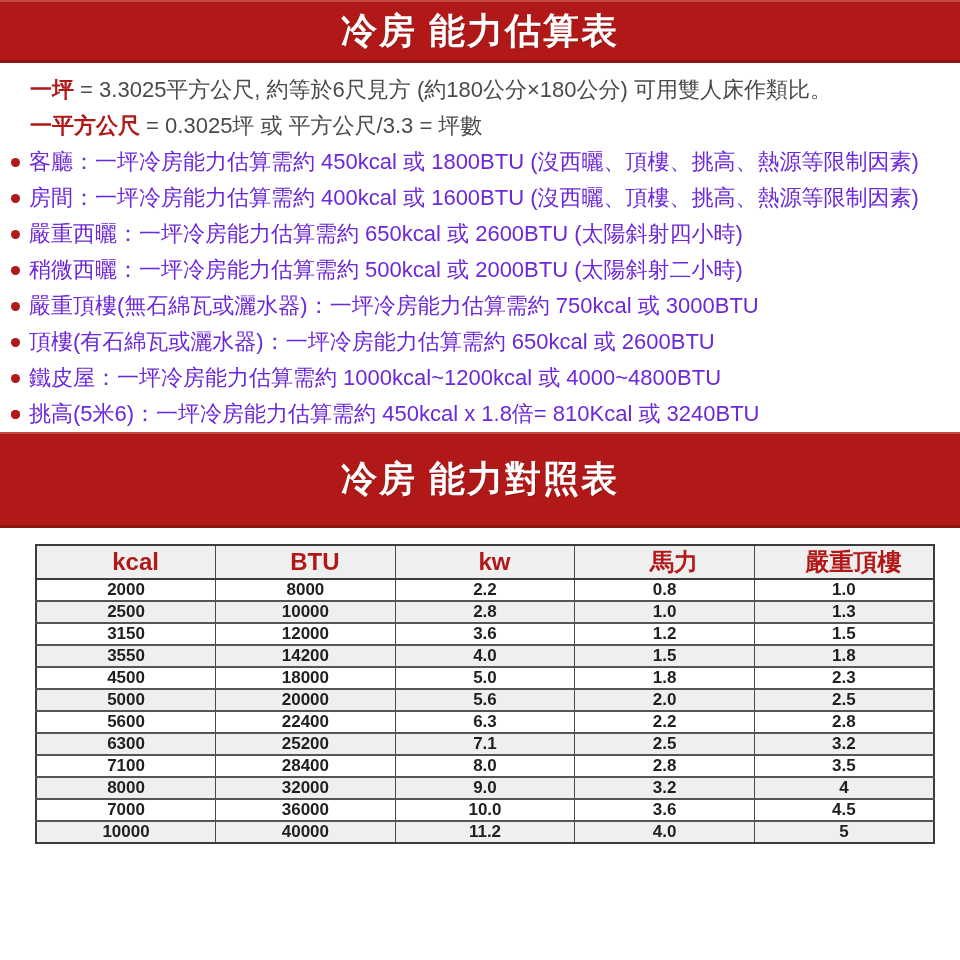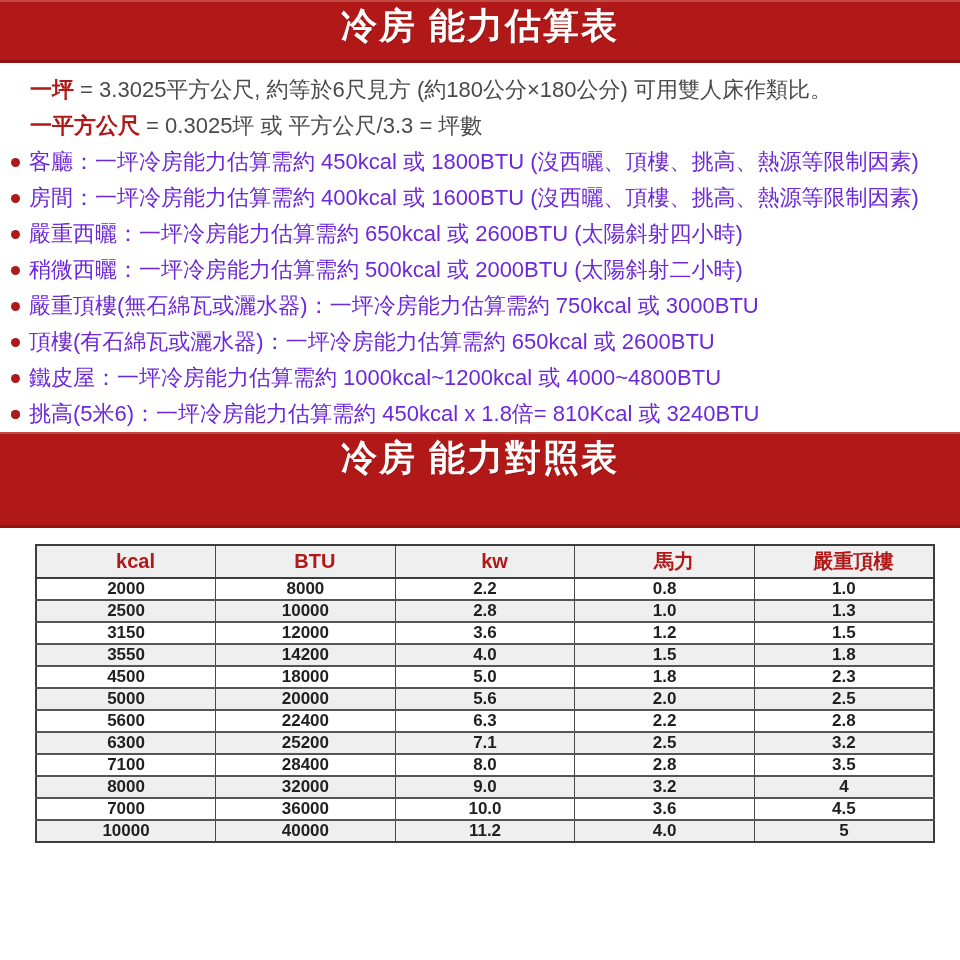--- a/index.html
+++ b/index.html
@@ -7,20 +7,21 @@
   body {
     font-family: "Liberation Sans", "DejaVu Sans", sans-serif;
     color: #454545;
   }
   .banner {
     width: 960px;
     background: #b11918;
     border-top: 2px solid #c04a44;
     border-bottom: 3px solid #8f1412;
     display: flex;
+    align-items: center;
     justify-content: center;
   }
   .banner-1 { height: 63px; }
   .banner-2 { height: 96px; }
   .banner h1 {
     color: #ffffff;
     font-size: 36px;
     font-weight: 700;
     letter-spacing: 2px;
     text-shadow: 1px 1px 0 rgba(0,0,0,0.15);
@@ -57,21 +58,21 @@
   table.ref {
     width: 900px;
     border-collapse: collapse;
     border: 2px solid #3d3d3d;
     table-layout: fixed;
   }
   table.ref th {
     height: 33px;
     background: #efefef;
     color: #b11918;
-    font-size: 20px;
+    font-size: 24px;
     font-weight: 700;
     text-align: center;
     border: 1px solid #4a4a4a;
     border-bottom: 2px solid #3d3d3d;
     padding-left: 19px;
   }
   table.ref td {
     height: 17px;
     font-size: 17px;
     font-weight: 600;

